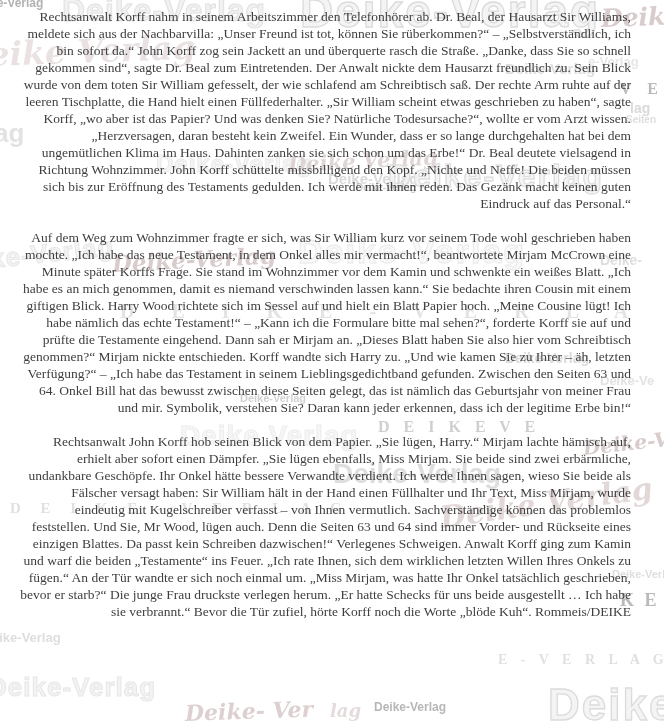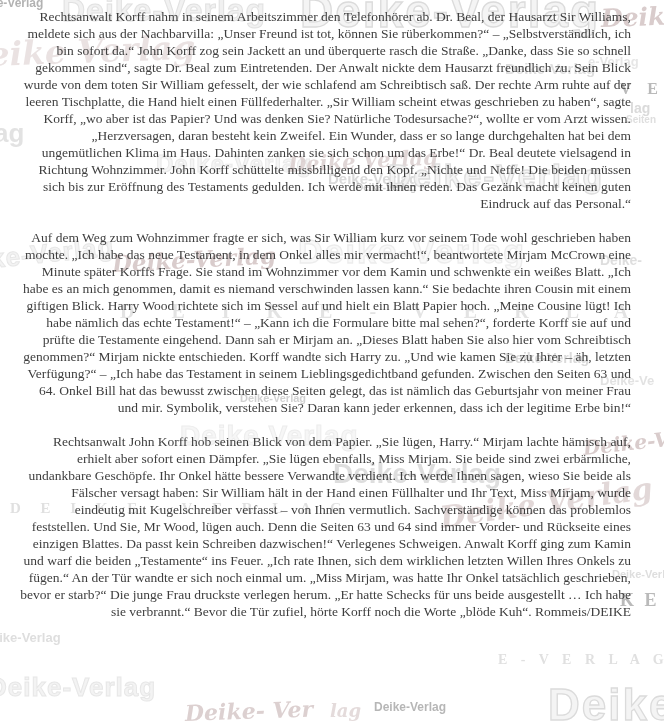--- a/index.html
+++ b/index.html
@@ -95,20 +95,21 @@
       <span class="wm wm-sans-dark" style="left: 356px; top: 182px; font-size: 10px; opacity: 0.55;">Deike-Verlag</span>
       <span class="wm wm-outline" style="left: -18px; top: 245px; font-size: 26px; transform: rotate(-6deg); opacity: 0.8;">ike-Verlag</span>
       <span class="wm wm-script" style="left: 112px; top: 250px; font-size: 23px; transform: rotate(-3deg);">Deike-Verlag</span>
       <span class="wm wm-outline-bold" style="left: 298px; top: 232px; font-size: 34px; opacity: 0.5;">Deike-Verlag</span>
       <span class="wm wm-sans" style="left: 600px; top: 252px; font-size: 14px; opacity: 0.8;">Deike-</span>
       <span class="wm wm-serif-spaced" style="left: 120px; top: 300px; font-size: 20px; letter-spacing: 16px; opacity: 0.8;">D E I K E - V E R L A G</span>
       <span class="wm wm-sans" style="left: 505px; top: 350px; font-size: 14px; opacity: 0.9;">Deike-Verlag</span>
       <span class="wm wm-sans" style="left: 600px; top: 373px; font-size: 13px; opacity: 0.7;">Deike-Ve</span>
       <span class="wm wm-sans-dark" style="left: 240px; top: 392px; font-size: 11px; opacity: 0.5;">Deike-Verlag</span>
       <span class="wm wm-outline" style="left: 180px; top: 420px; font-size: 28px; opacity: 0.6;">Deike Verlag</span>
+      <span class="wm wm-serif-dark" style="left: 378px; top: 418px; font-size: 16px; letter-spacing: 5px; opacity: 0.55;">D E I K E  V E</span>
       <span class="wm wm-script" style="left: 583px; top: 436px; font-size: 20px; transform: rotate(-6deg);">Deike-Ver</span>
       <span class="wm wm-sans" style="left: 333px; top: 458px; font-size: 28px; opacity: 0.8;">Deike-Verlag</span>
       <span class="wm wm-serif-spaced" style="left: 10px; top: 500px; font-size: 15px; letter-spacing: 8px; opacity: 0.9;">D E I K E - V E R L A G</span>
       <span class="wm wm-script" style="left: 440px; top: 500px; font-size: 30px; transform: rotate(-8deg); opacity: 0.75;">Deike Verlag</span>
       <span class="wm wm-sans" style="left: -8px; top: 630px; font-size: 13px; opacity: 0.8;">eike-Verlag</span>
       <span class="wm wm-sans" style="left: 612px; top: 568px; font-size: 11px; opacity: 0.8;">Deike-Verl</span>
       <span class="wm wm-serif-dark" style="left: 620px; top: 590px; font-size: 18px; letter-spacing: 3px; opacity: 0.8;">K E -</span>
       <span class="wm wm-serif-spaced" style="left: 498px; top: 652px; font-size: 14px; letter-spacing: 5px; opacity: 0.9;">E - V E R L A G</span>
       <span class="wm wm-outline" style="left: -12px; top: 672px; font-size: 26px; opacity: 0.8;">Deike-Verlag</span>
       <span class="wm wm-script" style="left: 330px; top: 700px; font-size: 18px; opacity: 0.7;">lag</span>

